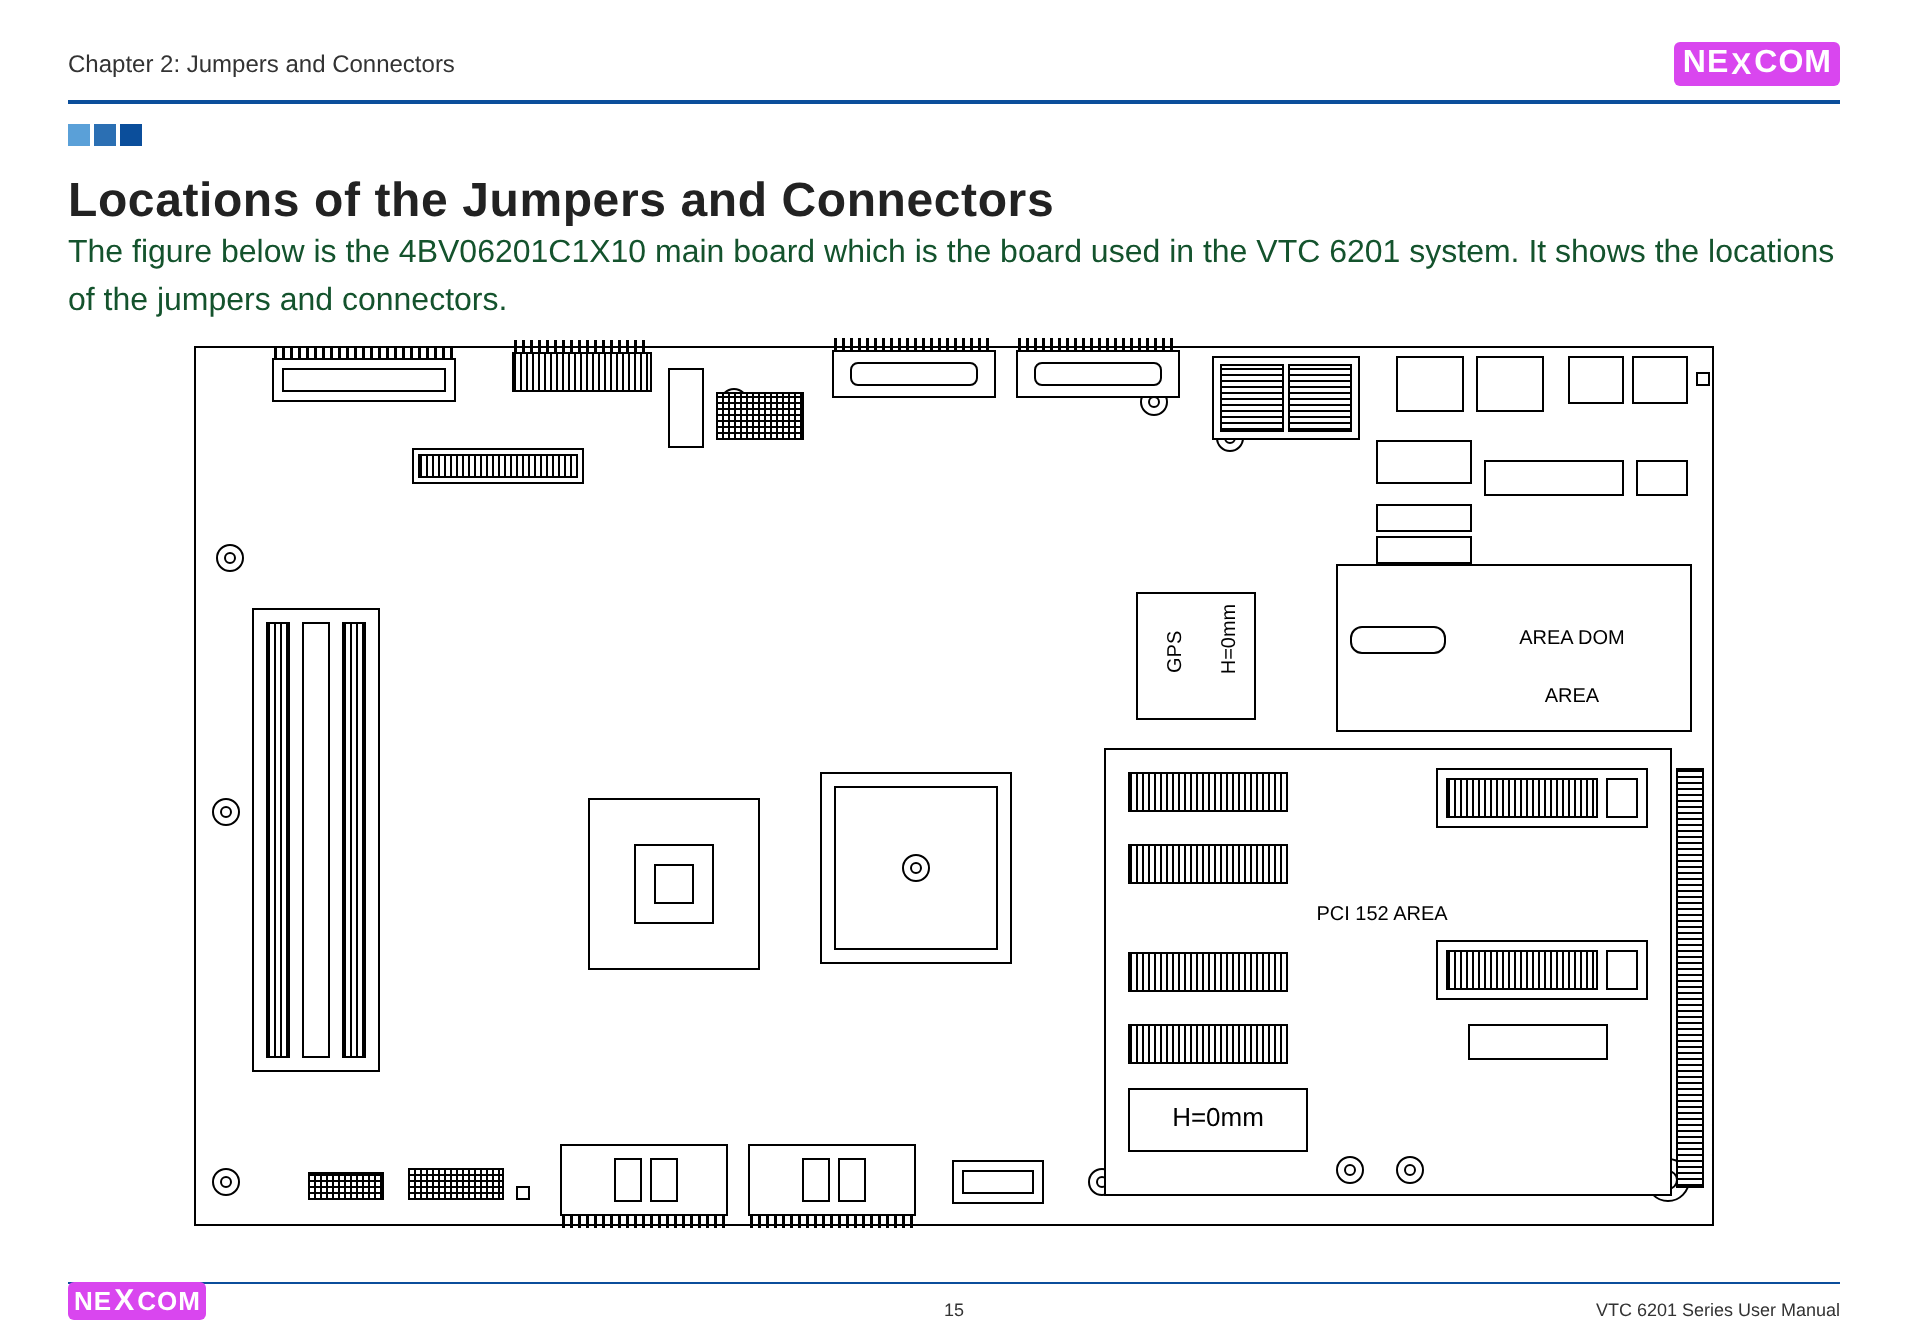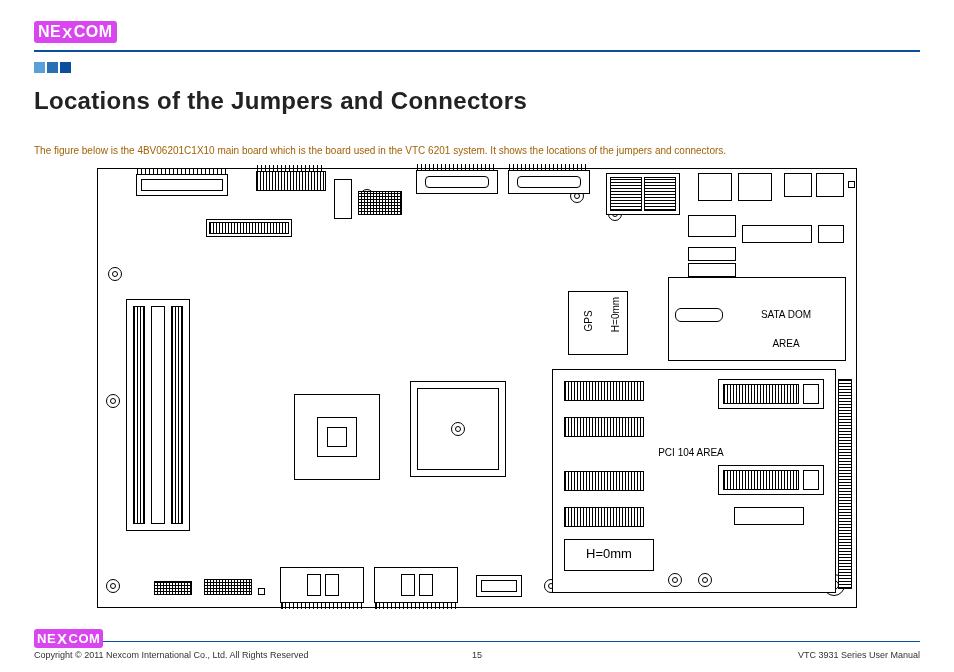--- a/index.html
+++ b/index.html
@@ -59,25 +59,24 @@
   .sq3 { background: #0b4e9b; }
 
   .heading {
     font-size: 24px;
     font-weight: 700;
     color: #222;
     margin-top: 14px;
     letter-spacing: 0.3px;
   }
   .intro {
-    font-size: 10px;
-    color: #a16207;
+    font-size: 16px;
+    color: #14532d;
     line-height: 1.5;
     margin-bottom: 10px;
-    margin-top: 28px;
   }
 
   .board-wrap {
     display: flex;
     justify-content: center;
   }
   .board {
     width: 760px;
     height: 440px;
     border: 1.2px solid #000;
@@ -163,20 +162,21 @@
     border: 1px solid #000;
     background-image: repeating-linear-gradient(90deg, transparent 0 2px, #000 2px 3px),
                       repeating-linear-gradient(0deg, transparent 0 2px, #000 2px 3px);
     background-color: #fff;
   }
 </style>
 </head>
 <body>
 
 <div class="top-row">
+  <div class="chapter-title">Chapter 2: Jumpers and Connectors</div>
   <div class="logo">
     <div class="logo-box">
       <span>NE</span>
       <span class="x">X</span>
       <span>COM</span>
     </div>
   </div>
 </div>
 <div class="rule-top"></div>
 
@@ -254,25 +254,25 @@
       <div class="circle" style="top:40px; left:40px;"></div>
     </div>
 
     <div class="cmp" style="top:122px; left:470px; width:60px; height:64px;"></div>
     <div class="label rot" style="top:147px; left:480px; width:20px;">GPS</div>
     <div class="label rot" style="top:140px; left:494px; width:46px;">H=0mm</div>
 
     <div class="cmp" style="top:108px; left:570px; width:178px; height:84px;">
       <div class="cmp" style="top:30px; left:6px; width:48px; height:14px; border-radius:6px;"></div>
     </div>
-    <div class="label" style="top:140px; left:648px; width:80px;">SATA DOM</div>
+    <div class="label" style="top:140px; left:648px; width:80px;">AREA DOM</div>
     <div class="label" style="top:169px; left:648px; width:80px;">AREA</div>
 
     <div class="cmp" style="top:200px; left:454px; width:284px; height:224px;"></div>
-    <div class="label" style="top:278px; left:548px; width:90px;">PCI 104 AREA</div>
+    <div class="label" style="top:278px; left:548px; width:90px;">PCI 152 AREA</div>
 
     <div class="cmp hatch" style="top:212px; left:466px; width:80px; height:20px;"></div>
     <div class="cmp hatch" style="top:248px; left:466px; width:80px; height:20px;"></div>
     <div class="cmp hatch" style="top:302px; left:466px; width:80px; height:20px;"></div>
     <div class="cmp hatch" style="top:338px; left:466px; width:80px; height:20px;"></div>
 
     <div class="cmp" style="top:210px; left:620px; width:106px; height:30px;">
       <div class="cmp hatch" style="top:4px; left:4px; right:24px; bottom:4px;"></div>
       <div class="cmp" style="top:4px; right:4px; width:16px; bottom:4px;"></div>
     </div>
@@ -311,17 +311,16 @@
 </div>
 
 <div class="footer-rule"></div>
 <div class="footer">
   <div class="footer-left">
     <div class="logo-box" style="width:fit-content;">
       <span>NE</span>
       <span class="x">X</span>
       <span>COM</span>
     </div>
-    <div>Copyright © 2011 Nexcom International Co., Ltd. All Rights Reserved</div>
   </div>
-  <div>VTC 3931 Series User Manual</div>
+  <div>VTC 6201 Series User Manual</div>
 </div>
 <div class="page-num">15</div>
 
 </body></html>

